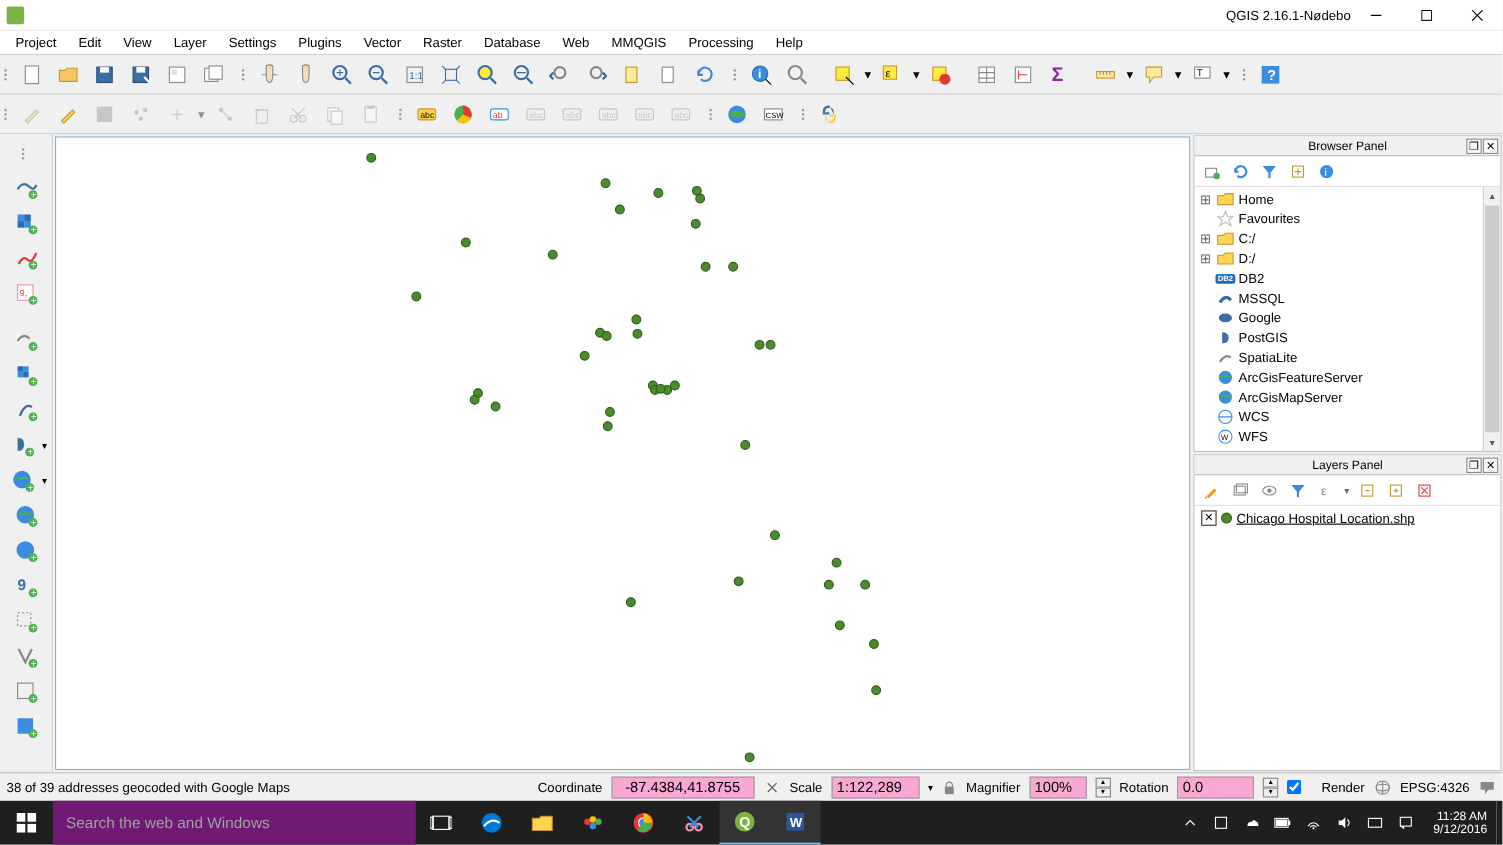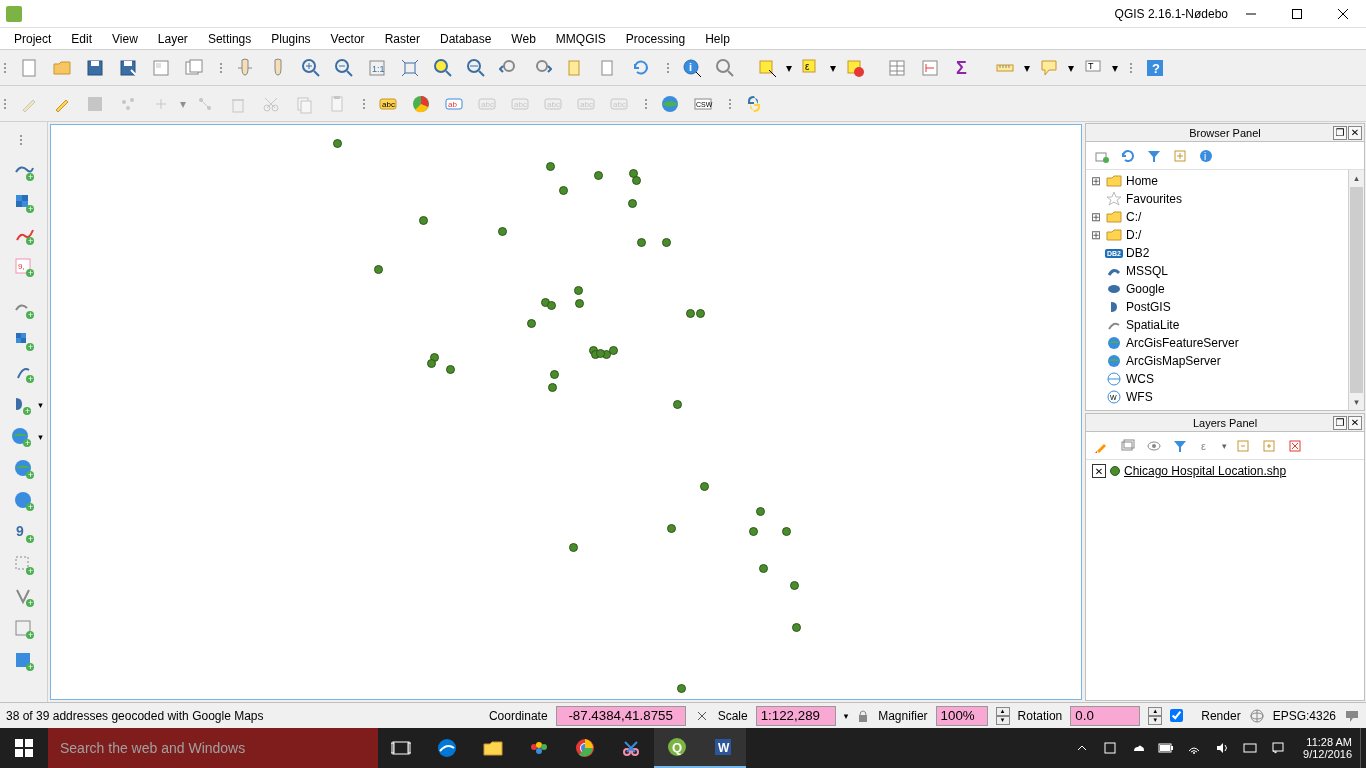--- a/index.html
+++ b/index.html
@@ -119,21 +119,21 @@
 .statusbar .sb-spin .sp { height: 9px; border:1px solid #888; background:#eee; font-size:7px; display:flex; align-items:center; justify-content:center; cursor:pointer; }
 .statusbar .sb-flex { flex: 1; }
 .taskbar {
   height: 40px;
   background: #1f1f1f;
   display: flex;
   align-items: center;
   color: #fff;
 }
 .taskbar .start-btn { width: 48px; height: 40px; display: flex; align-items: center; justify-content: center; cursor: pointer; }
-.taskbar .search-box { flex: 0 0 330px; height: 40px; background: #7f1d1d; display: flex; align-items: center; padding: 0 12px; color: #a0a0a0; font-size: 14px; }
+.taskbar .search-box { flex: 0 0 330px; height: 40px; background: #701a75; display: flex; align-items: center; padding: 0 12px; color: #a0a0a0; font-size: 14px; }
 .taskbar .task-icons { display: flex; height: 40px; }
 .taskbar .task-icon { width: 46px; height: 40px; display: flex; align-items: center; justify-content: center; cursor: pointer; }
 .taskbar .task-icon.active { border-bottom: 2px solid #76b9ed; background: #333; }
 .taskbar .tray { margin-left: auto; display: flex; align-items: center; gap: 10px; padding-right: 8px; height:40px; }
 .taskbar .tray .tray-icon { width: 18px; height: 18px; display: flex; align-items: center; justify-content: center; cursor: pointer; }
 .taskbar .clock { display: flex; flex-direction: column; align-items: flex-end; font-size: 11px; padding: 0 8px; cursor: pointer; }
 .taskbar .show-desktop { width: 6px; height: 40px; border-left: 1px solid #555; cursor: pointer; }
 .folder-icon { fill: #f7c663; }
 svg { display: block; }
 .scroll-track-v { position: absolute; right: 0; top: 0; bottom: 0; width: 16px; background: #f0f0f0; border-left: 1px solid #d0d0d0; display:flex; flex-direction:column; }

